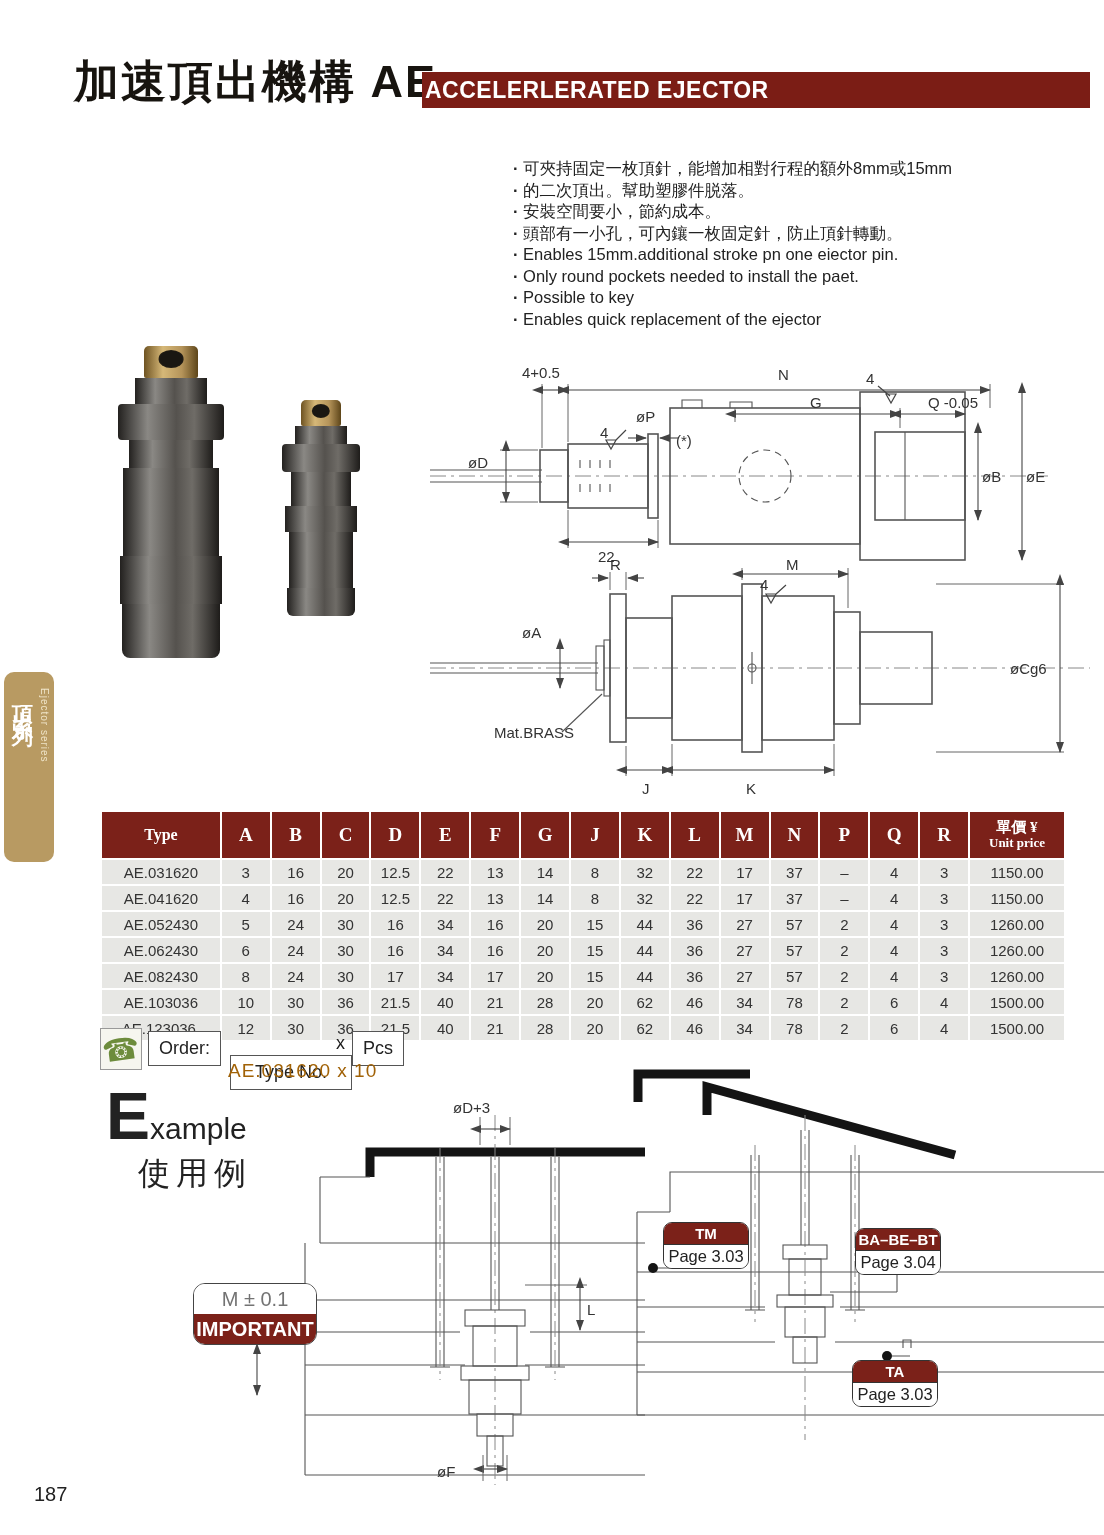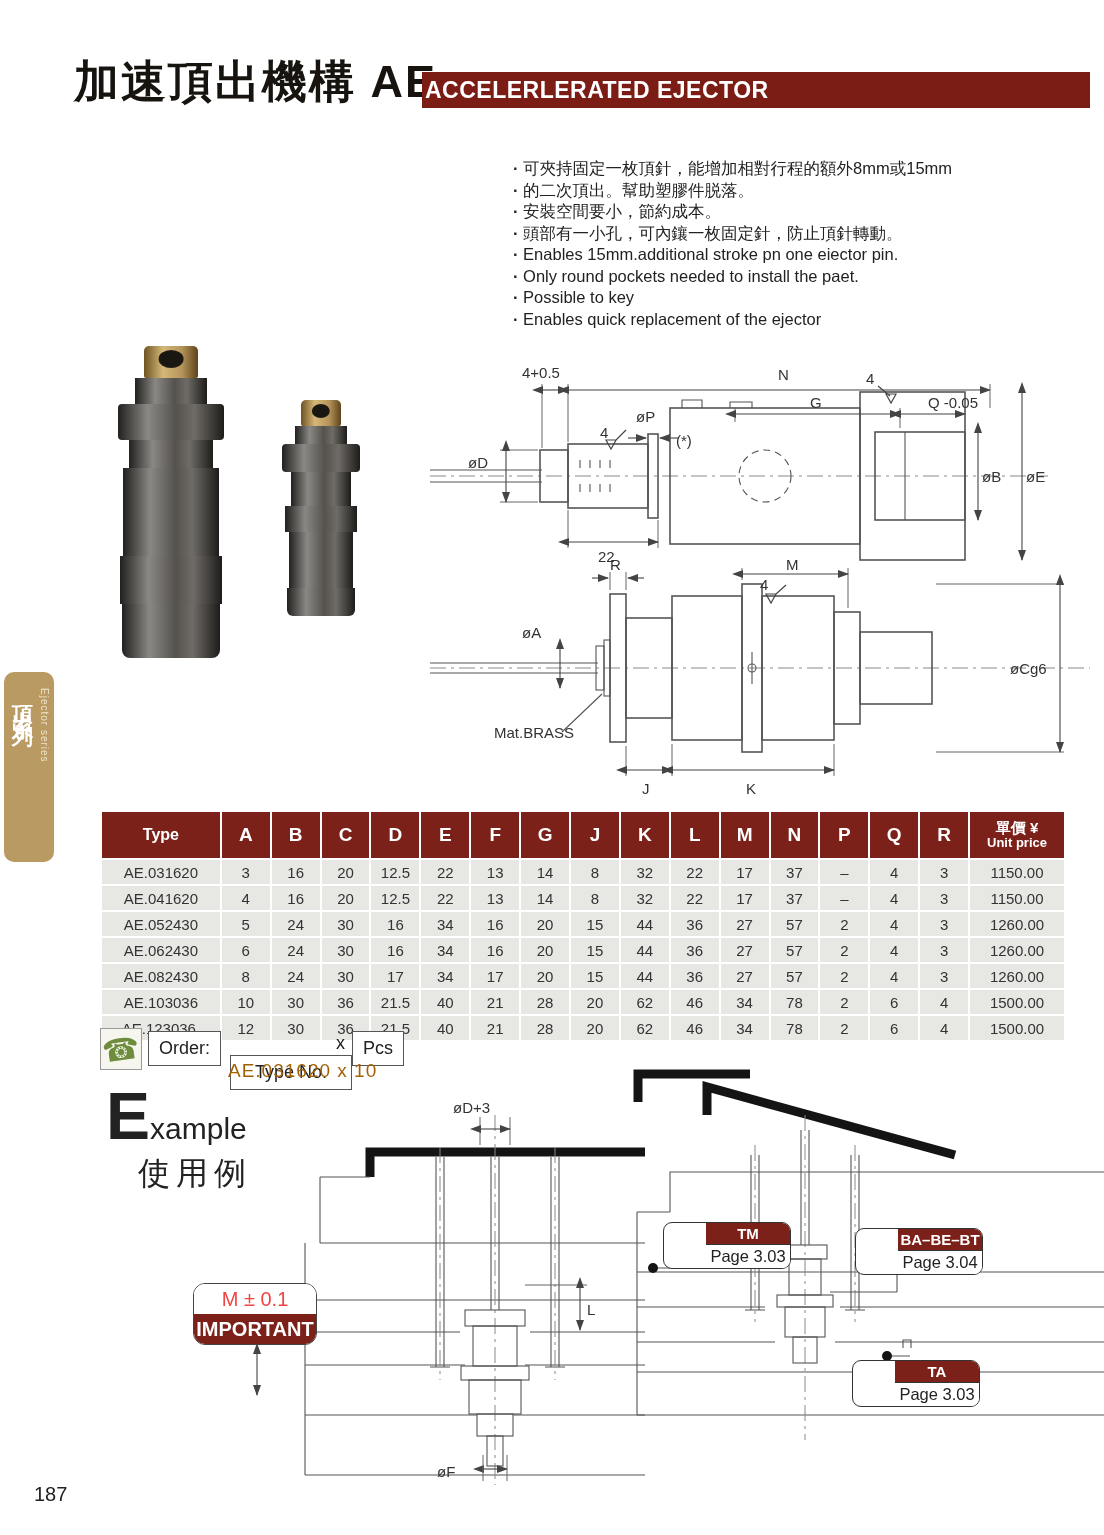--- a/index.html
+++ b/index.html
@@ -28,21 +28,21 @@
   .part{position:absolute;display:flex;flex-direction:column;align-items:center;}
   .seg{background:linear-gradient(90deg,#23211f 0%,#8a8884 28%,#55524e 55%,#6f6c67 72%,#1e1c1a 100%);}
   .brass{background:linear-gradient(90deg,#6e5322 0%,#d6b878 35%,#b5945a 70%,#5d4519 100%);
          position:relative;border-radius:5px 5px 2px 2px;}
   .brass .hole{position:absolute;left:50%;top:4px;transform:translateX(-50%);
                width:46%;height:55%;background:radial-gradient(#1a1712 60%,#3a2f1c);border-radius:50%;}
 
   
   #spec-table{left:100px;top:810px;width:966px;border-collapse:separate;border-spacing:2px;background:#ffffff;}
   #spec-table th{background:#7b2119;color:#ffffff;font-weight:bold;text-align:center;}
-  #spec-table thead tr{height:46px;}
+  #spec-table thead tr{height:46px;font-family:Liberation Serif, serif;}
   #spec-table th.col-type{width:116px;font-size:16px;}
   #spec-table th.col-dim{width:46px;font-size:19px;}
   #spec-table th.col-price{width:92px;font-size:15px;line-height:15px;}
   #spec-table th .price-en{font-size:13px;}
   #spec-table td{background:#e7e7e4;color:#333;font-size:15px;text-align:center;height:22px;}
   #spec-table td.cell-type{font-size:15px;}
 
   
   .obox{border:1.5px solid #555;background:#fff;font-size:18px;color:#222;padding:6px 10px;display:inline-block;}
   #phone-box{left:100px;top:1028px;width:40px;height:40px;border:1px solid #999;background:#f6f6ef;
@@ -54,25 +54,25 @@
   #pcs-box{left:352px;top:1031px;}
   #order-line2{left:228px;top:1060px;font-size:19px;color:#a16207;letter-spacing:1px;}
 
   
   #ex-head{left:106px;top:1086px;}
   #ex-head .big{font-size:66px;font-weight:bold;color:#222;line-height:60px;}
   #ex-head .rest{font-size:30px;color:#222;}
   #ex-zh{left:138px;top:1152px;font-size:32px;letter-spacing:6px;color:#222;}
 
   
-  .pagelink{position:absolute;width:84px;border:1.6px solid #333;border-radius:9px;overflow:hidden;background:#fff;text-align:center;padding-left:42px;}
+  .pagelink{position:absolute;width:84px;border:1.6px solid #333;border-radius:9px;overflow:hidden;background:#fff;text-align:center;}
   .pagelink .pl-top{background:#7b2119;color:#fff;font-size:15px;font-weight:bold;line-height:21px;border-bottom:1.4px solid #333;}
   .pagelink .pl-bot{font-size:16.5px;color:#222;line-height:23px;background:#fff;}
   #imp-badge{position:absolute;left:193px;top:1283px;width:122px;border:1.6px solid #444;border-radius:12px;overflow:hidden;text-align:center;background:#fff;}
-  #imp-badge .imp-top{font-size:20px;color:#ef4444;line-height:30px;background:#fff;text-align:center;}
+  #imp-badge .imp-top{font-size:20px;color:#737373;line-height:30px;background:#fff;text-align:center;}
   #imp-badge .imp-bot{font-size:20px;font-weight:bold;color:#fff;background:#7b2119;line-height:30px;border-radius:0 0 10px 10px;}
 
   #page-num{left:34px;top:1483px;font-size:20px;color:#222;}
 
   
   svg text{font-family:"Liberation Sans","DejaVu Sans",sans-serif;font-size:15px;fill:#333;}
   .ol{stroke:#555;stroke-width:1.6;fill:none;}
   .ol2{stroke:#555;stroke-width:1.1;fill:none;}
   .cl{stroke:#888;stroke-width:1;stroke-dasharray:16 5 3 5;fill:none;}
   .xl{stroke:#666;stroke-width:1;}

